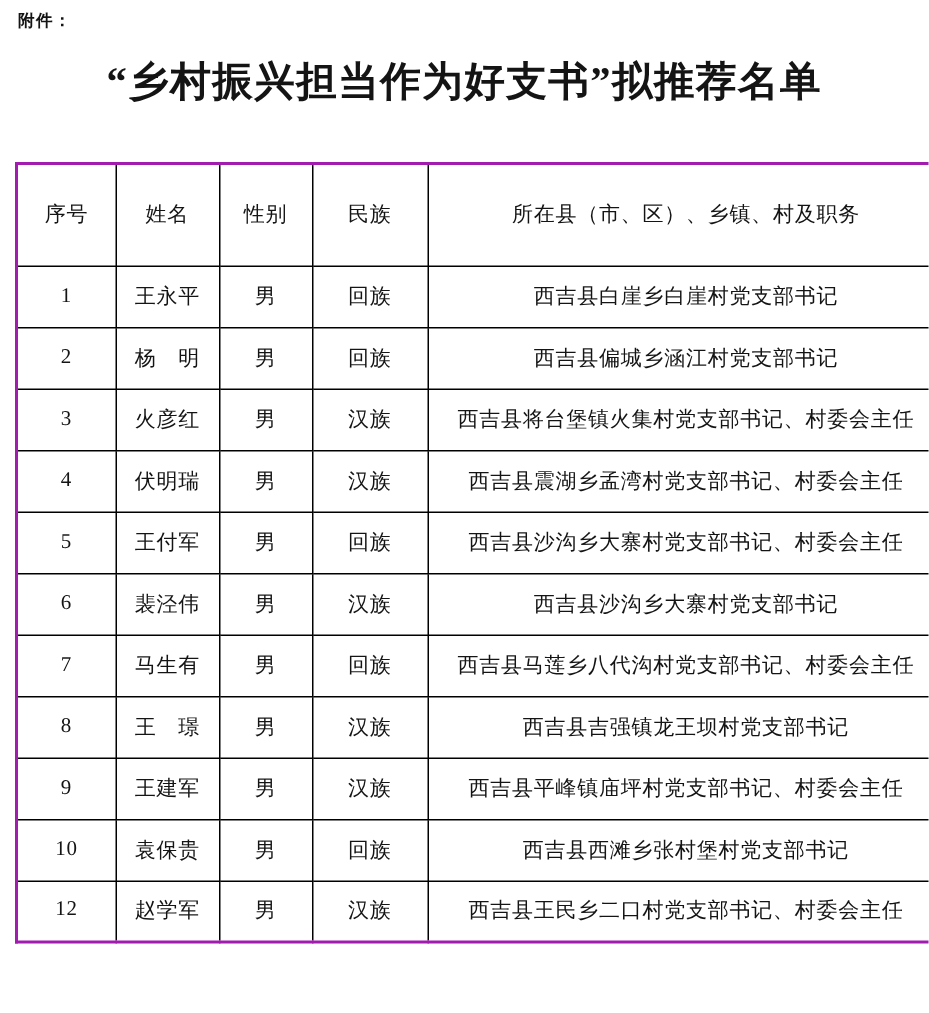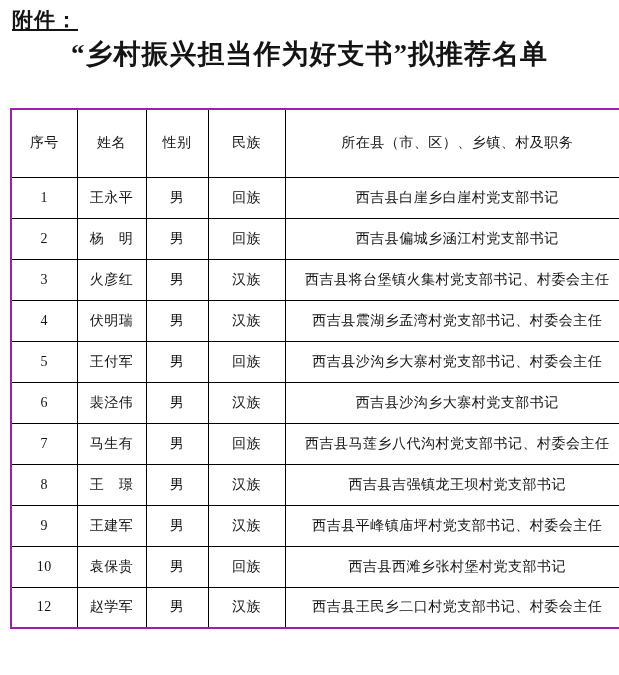--- a/index.html
+++ b/index.html
@@ -12,24 +12,23 @@
     height: 675px;
     position: relative;
     font-family: "Liberation Serif", "DejaVu Serif", serif;
     color: #141414;
     overflow: hidden;
   }
   .attachment-label {
     position: absolute;
     left: 12px;
     top: 6px;
-    font-size: 21px;
+    font-size: 11px;
     font-weight: bold;
     letter-spacing: 1px;
-    text-decoration: underline;
   }
   .doc-title {
     position: absolute;
     left: 0;
     right: 0;
     top: 36px;
     text-align: center;
     font-size: 27px;
     font-weight: bold;
     letter-spacing: 1px;

